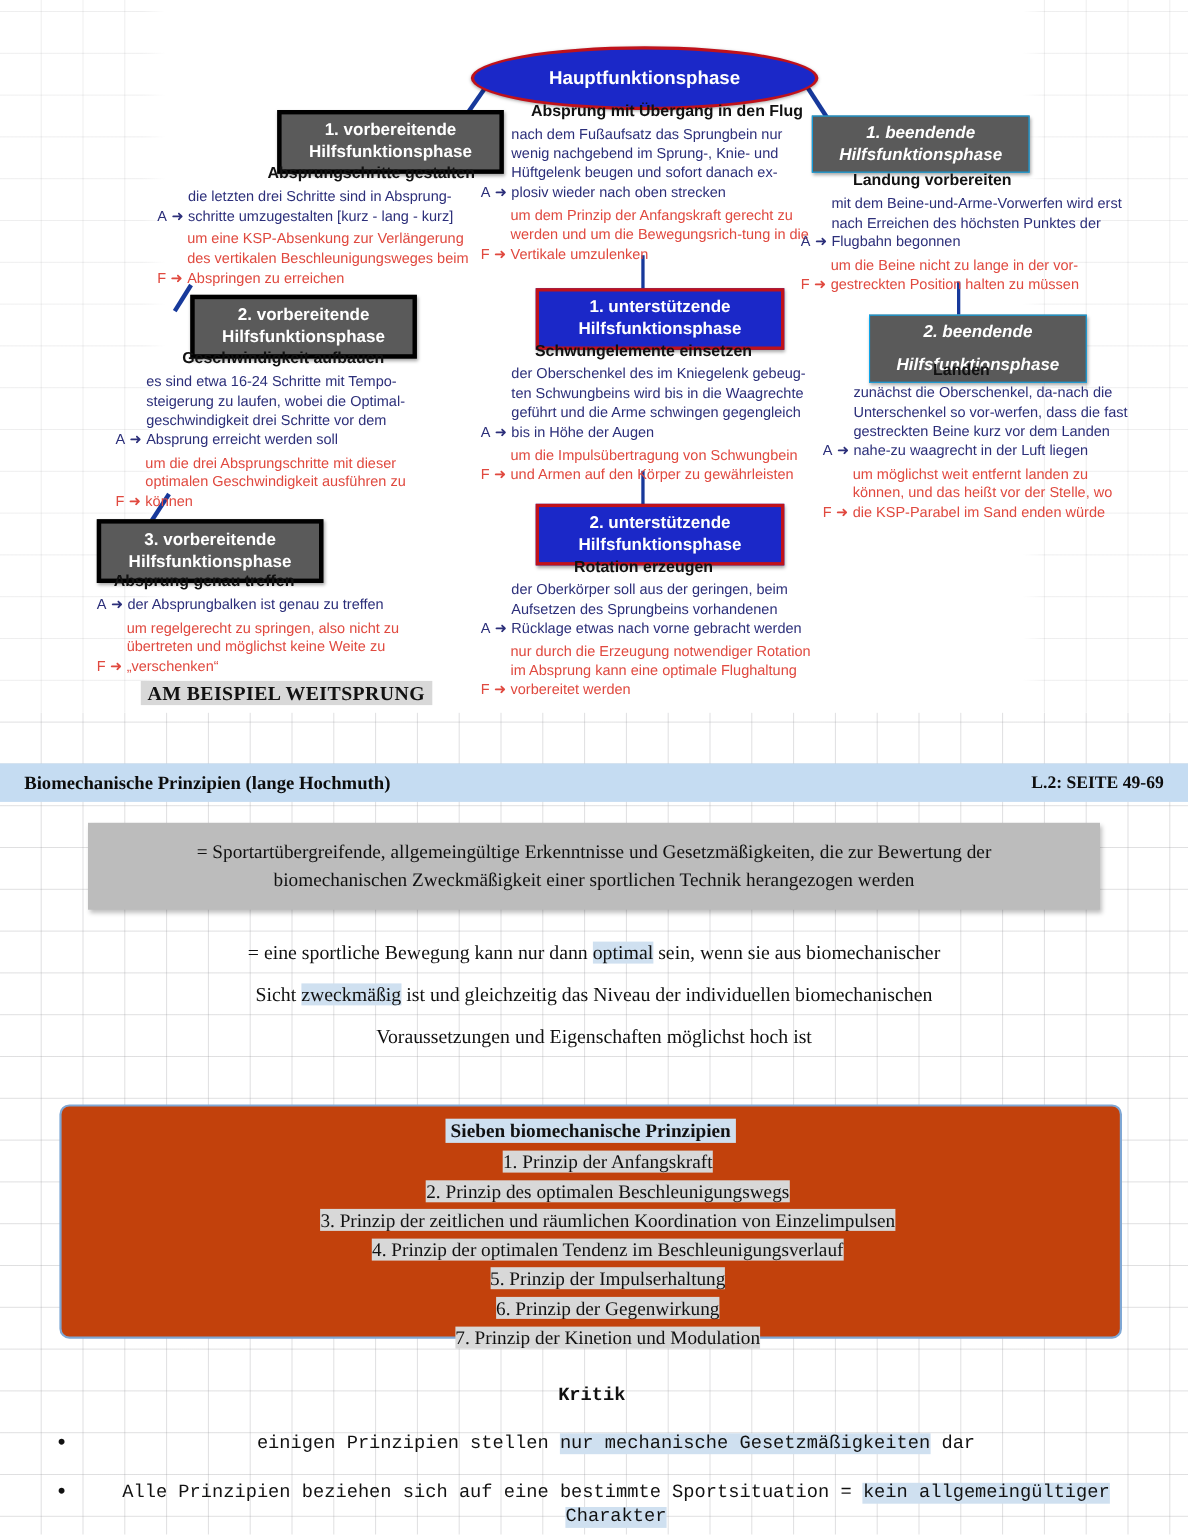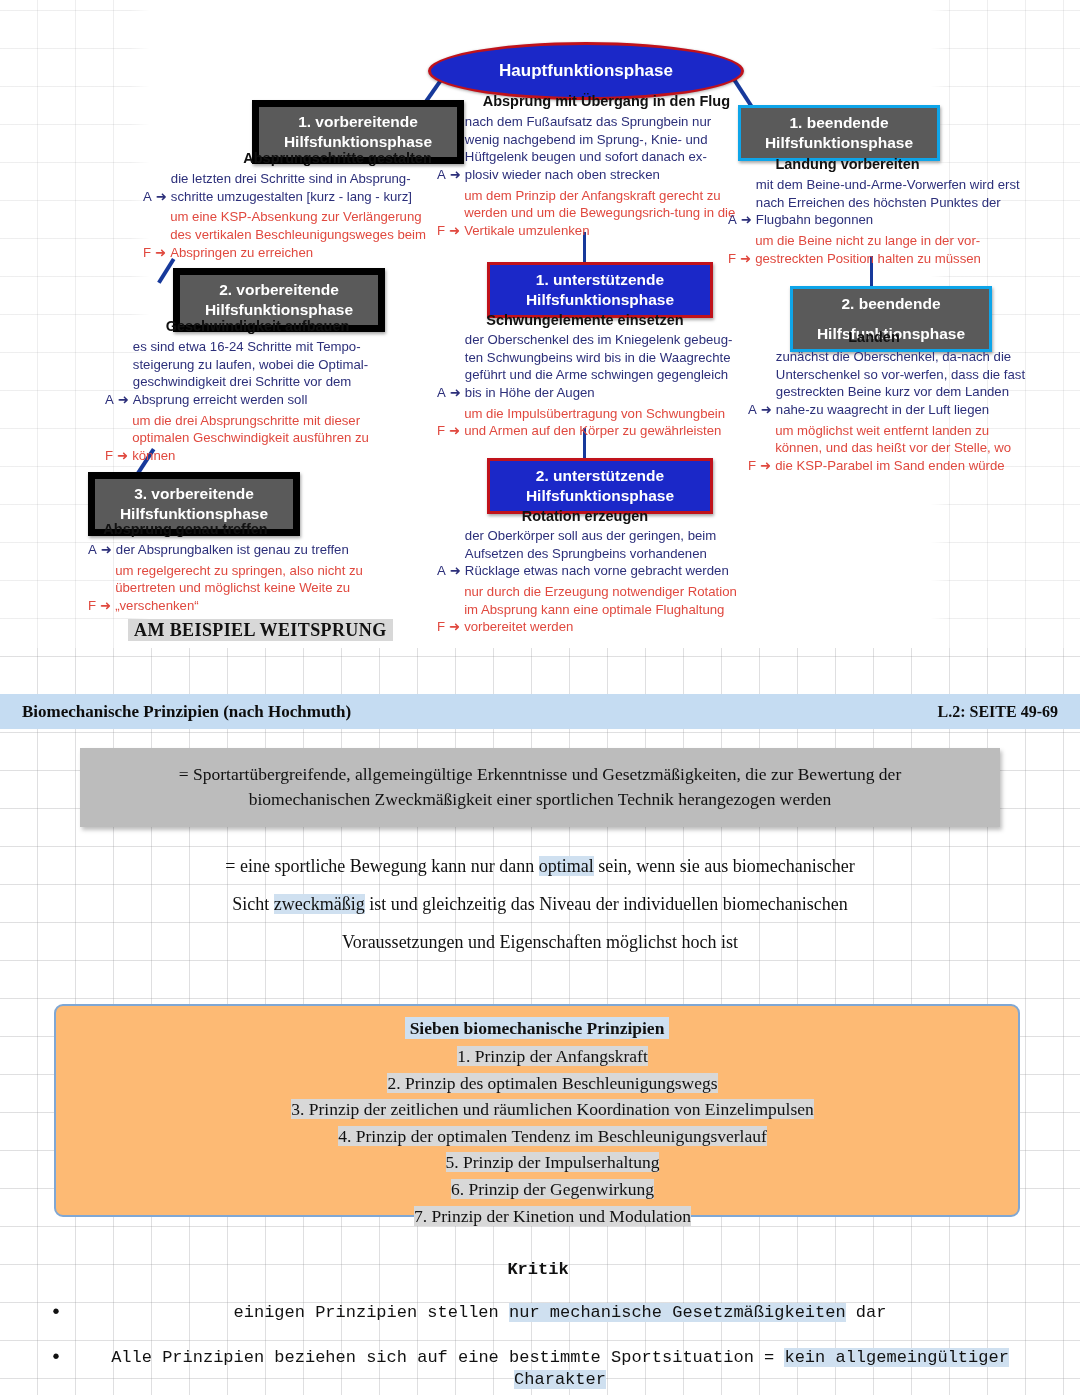--- a/index.html
+++ b/index.html
@@ -44,22 +44,22 @@
   }
 
   
   .rect{
     background:#5a5a5a;display:flex;flex-direction:column;
     align-items:center;justify-content:center;
     color:#ffffff;font-weight:bold;font-size:15.5px;line-height:1.28;
     padding:5px 14px;box-shadow:1px 2px 3px rgba(0,0,0,.35);
     text-align:center;
   }
-  .rect.green{border:7px solid #000000;}
-  .rect.gold{border:3px solid #0ea5e9;}
+  .rect.green{border:4px solid #000000;}
+  .rect.gold{border:1px solid #0ea5e9;font-style:italic;}
   .rect.blue{
     background:#1b28c8;border:3px solid #c0121b;color:#fff;
   }
 
   .headline{
     position:absolute;font-weight:bold;font-size:14.5px;color:#111;
     text-align:center;white-space:nowrap;
   }
 
   .body{position:absolute;font-size:13.2px;line-height:1.34;}
@@ -93,21 +93,21 @@
     position:absolute;left:60px;top:848px;width:960px;
     font-family:"Liberation Serif",serif;font-size:18px;line-height:2.1;
     text-align:center;color:#111;
   }
   .freetext .l1{text-align:center;}
   .hl{background:#cfe0f0;}
   .hlg{background:#d8d8d8;}
 
   .princbox{
     position:absolute;left:54px;top:1004px;width:966px;height:213px;
-    border:2px solid #7fa7d4;border-radius:9px;background:#fdba74;
+    border:2px solid #7fa7d4;border-radius:9px;background:#c2410c;
     box-sizing:border-box;padding-top:12px;
     font-family:"Liberation Serif",serif;color:#111;
   }
   .princbox .ptitle{
     text-align:center;font-weight:bold;font-size:17.5px;margin-bottom:4px;
   }
   .princbox .pitem{text-align:center;font-size:17.5px;line-height:1.52;padding-left:31px;}
 
   .kritik{
     position:absolute;left:48px;top:1260px;width:980px;
@@ -277,21 +277,21 @@
         <span>um möglichst weit entfernt landen zu können, und das heißt vor der Stelle, wo die KSP-Parabel im Sand enden würde</span>
       </div>
   </div>
 
   <div style="position:absolute;left:128px;top:620px;">
     <span class="hlg" style="font-family:'Liberation Serif',serif;font-weight:bold;font-size:18px;letter-spacing:.4px;padding:1px 6px;">AM BEISPIEL WEITSPRUNG</span>
   </div>
 </div>
 
 <div class="band">
-  <span class="t1">Biomechanische Prinzipien (nach Hochmuth)</span>
+  <span class="t1">Biomechanische Prinzipien (lange Hochmuth)</span>
   <span class="t2">L.2: SEITE 49-69</span>
 </div>
 
 <div class="greybox">
   <div>= Sportartübergreifende, allgemeingültige Erkenntnisse und Gesetzmäßigkeiten, die zur Bewertung der</div>
   <div>biomechanischen Zweckmäßigkeit einer sportlichen Technik herangezogen werden</div>
 </div>
 
 <div class="freetext">
   <div class="l1">

